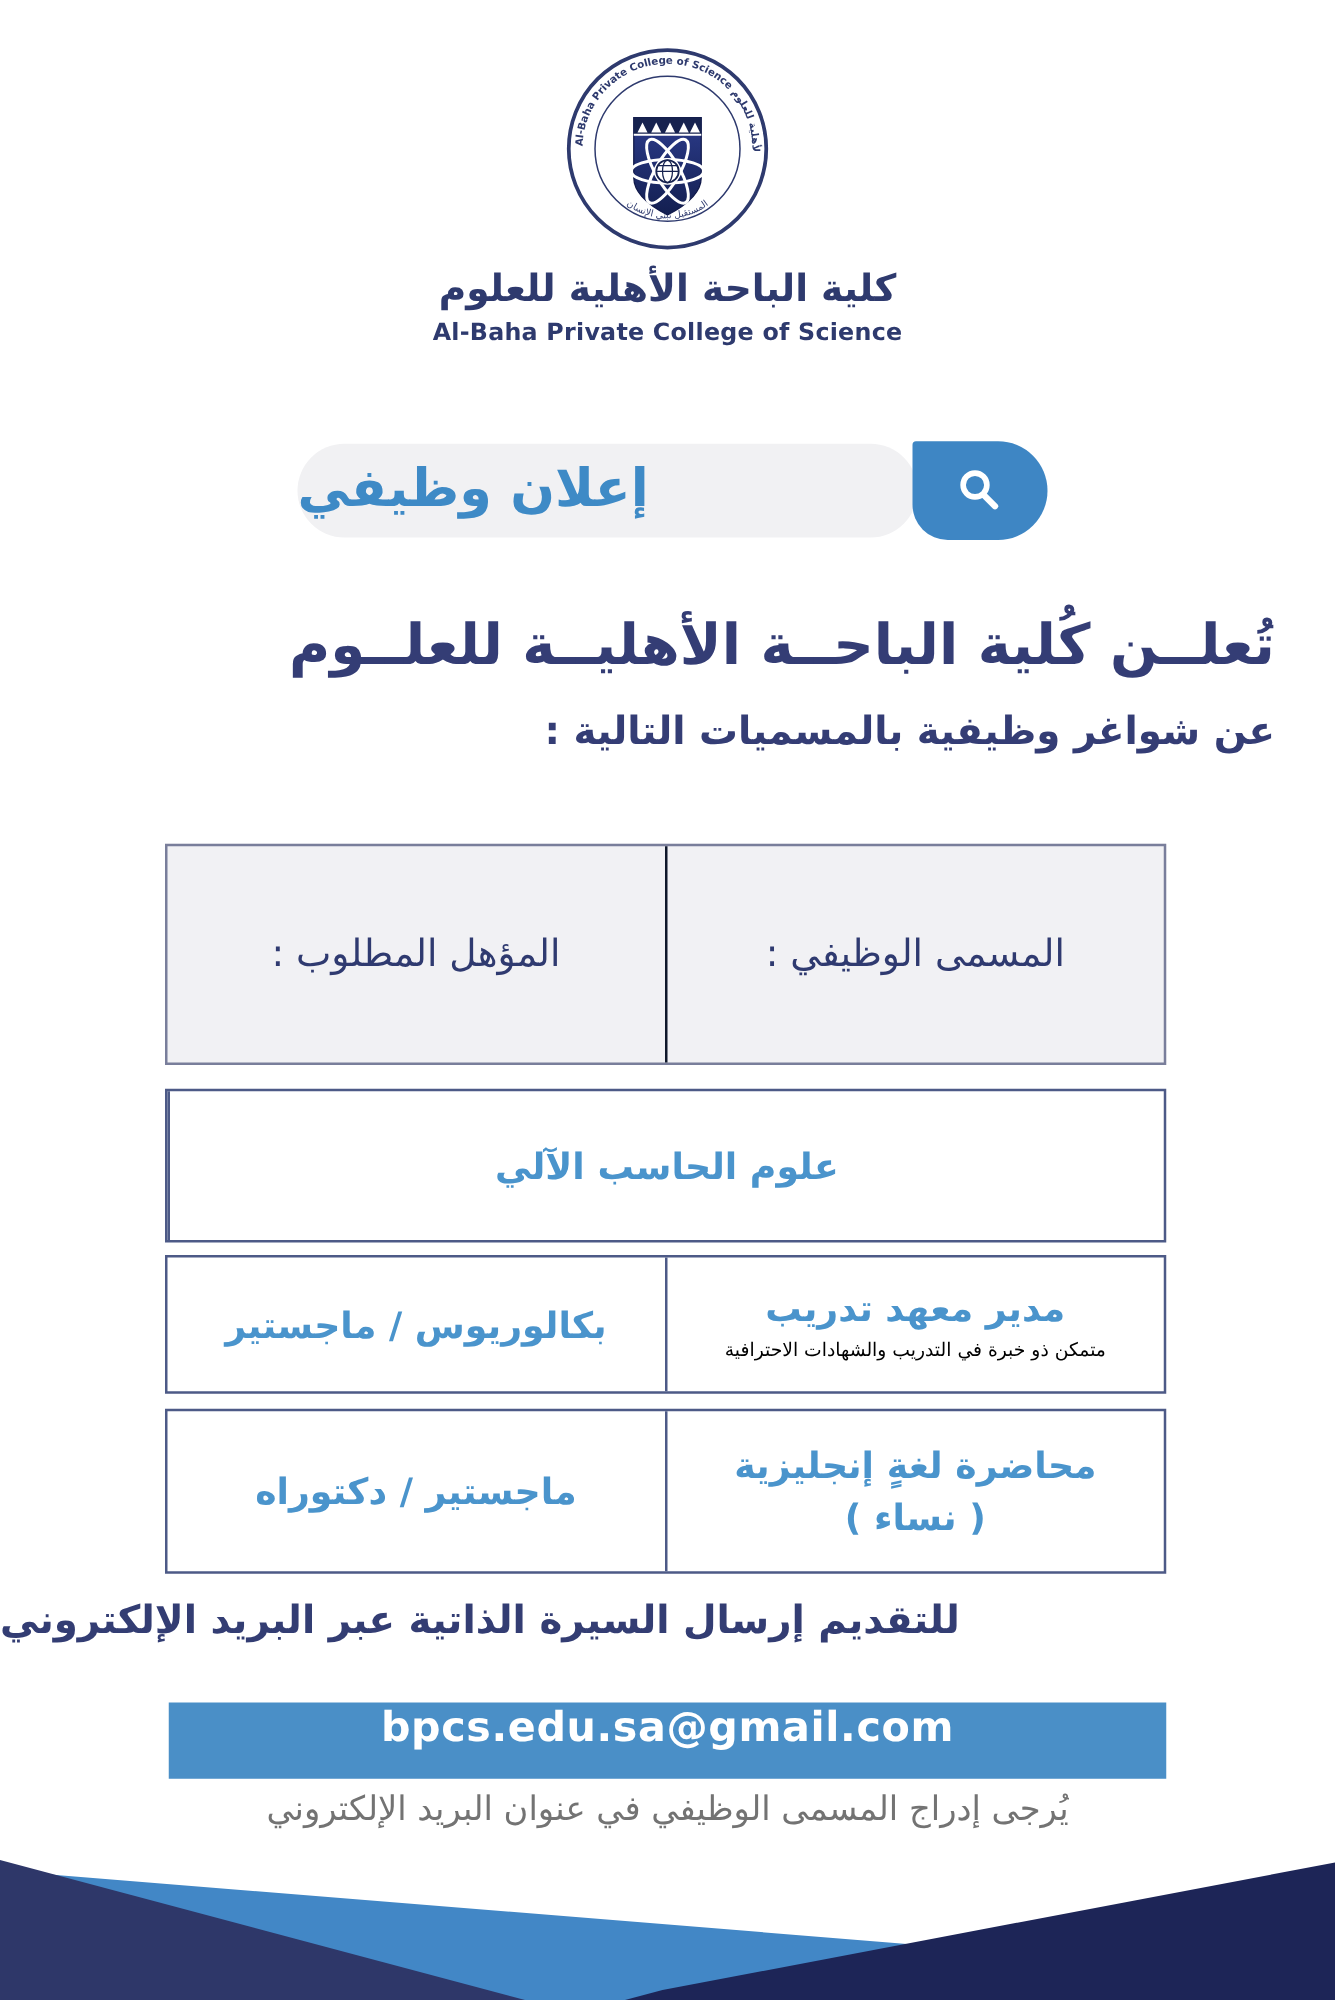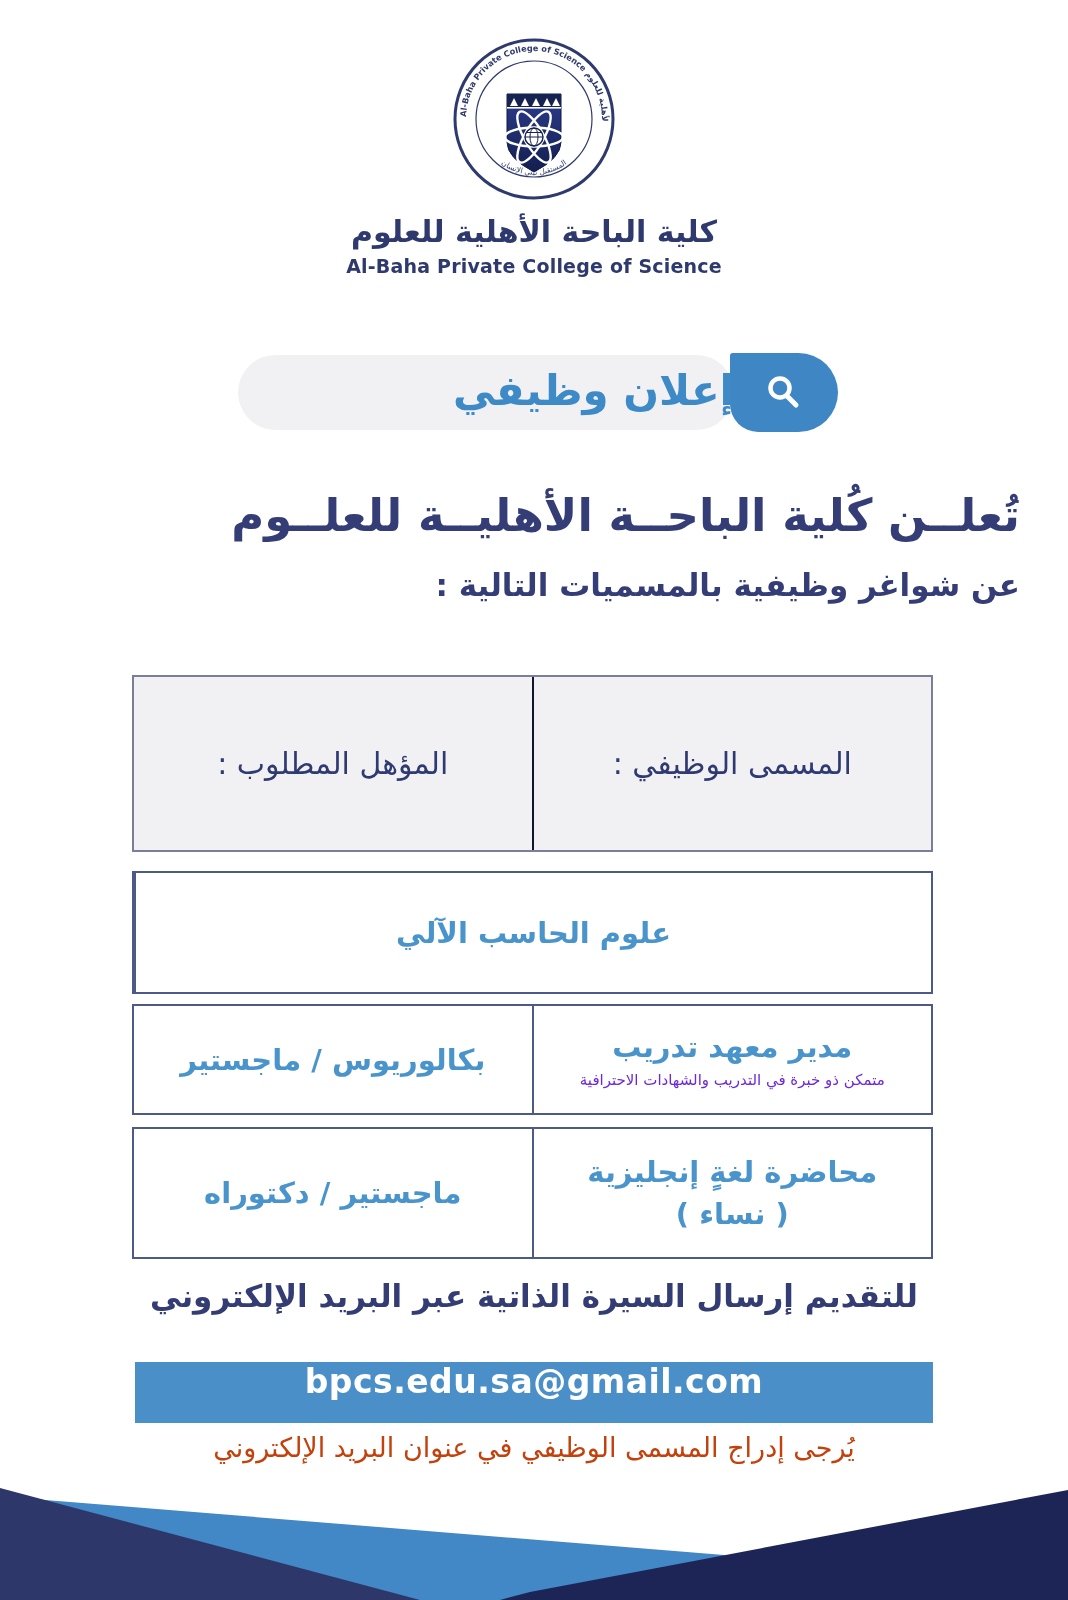--- a/index.html
+++ b/index.html
@@ -9,21 +9,21 @@
   
   .seal{position:absolute;left:451px;top:36px;width:166px;height:166px;}
   .college-name-ar{position:absolute;left:0;top:214px;width:1068px;text-align:center;
     font-size:30px;font-weight:bold;color:#2e3a6e;direction:rtl;}
   .college-name-en{position:absolute;left:0;top:255px;width:1068px;text-align:center;
     font-size:19px;font-weight:bold;color:#2e3a6e;letter-spacing:0.2px;}
 
   
   .search-banner{position:absolute;left:238px;top:353px;width:600px;height:79px;}
   .search-pill{position:absolute;left:0;top:2px;width:496px;height:75px;background:#f1f1f3;
-    border-radius:38px;display:flex;align-items:center;justify-content:flex-end;}
+    border-radius:38px;display:flex;align-items:center;justify-content:flex-start;}
   .search-pill-label{font-size:42px;font-weight:bold;color:#3e8ac6;direction:rtl;padding-bottom:4px;}
   .search-btn{position:absolute;left:492px;top:0;width:108px;height:79px;background:#3e86c4;
     border-radius:3px 42px 42px 30px;display:flex;align-items:center;justify-content:center;}
 
   
   .headline{position:absolute;left:0;top:480px;width:1020px;text-align:right;color:#343d75;direction:rtl;}
   .headline-line1{font-size:45px;font-weight:bold;line-height:72px;}
   .headline-line2{font-size:31px;font-weight:bold;line-height:66px;}
 
   
@@ -33,31 +33,31 @@
   .t-header .cell{flex:1;display:flex;align-items:center;justify-content:center;
     font-size:30px;font-weight:normal;color:#2f3a70;}
   .t-header .cell-first{border-left:2px solid #0f172a;}
   .t-row{box-sizing:border-box;background:#ffffff;border:2px solid #4d5a87;display:flex;}
   .t-row .cell{flex:1;display:flex;flex-direction:column;align-items:center;justify-content:center;
     font-size:29px;font-weight:bold;color:#4a94cc;text-align:center;}
   .t-row .cell-first{border-left:2px solid #4d5a87;}
   .t-row1{height:123px;margin-bottom:10px;}
   .t-row2{height:111px;margin-bottom:12px;}
   .t-row3{height:132px;}
-  .job-subtitle{font-size:15px;font-weight:normal;color:#6d28d9;margin-top:7px;}
+  .job-subtitle{font-size:15px;font-weight:normal;color:#000000;margin-top:7px;}
   .job-line2{margin-top:8px;}
 
   
-  .apply-line{position:absolute;left:0;top:1278px;width:1068px;text-align:center;
+  .apply-line{position:absolute;left:0;top:1278px;width:1068px;text-align:left;
     font-size:31px;font-weight:bold;color:#333d73;direction:rtl;}
   .email-bar{position:absolute;left:135px;top:1362px;width:798px;height:61px;background:#4a8fc7;
     display:flex;justify-content:center;}
   .email-text{color:#ffffff;font-size:33px;font-weight:bold;direction:ltr;letter-spacing:0.5px;}
   .note-line{position:absolute;left:0;top:1432px;width:1068px;text-align:center;
-    font-size:27px;font-weight:normal;color:#c2410c;direction:rtl;}
+    font-size:27px;font-weight:normal;color:#737373;direction:rtl;}
 
   
   .footer-art{position:absolute;left:0;top:1440px;width:1068px;height:160px;}
 </style>
 </head>
 <body>
 
 <div class="canvas">
 
   <svg class="seal" viewBox="0 0 166 166">

